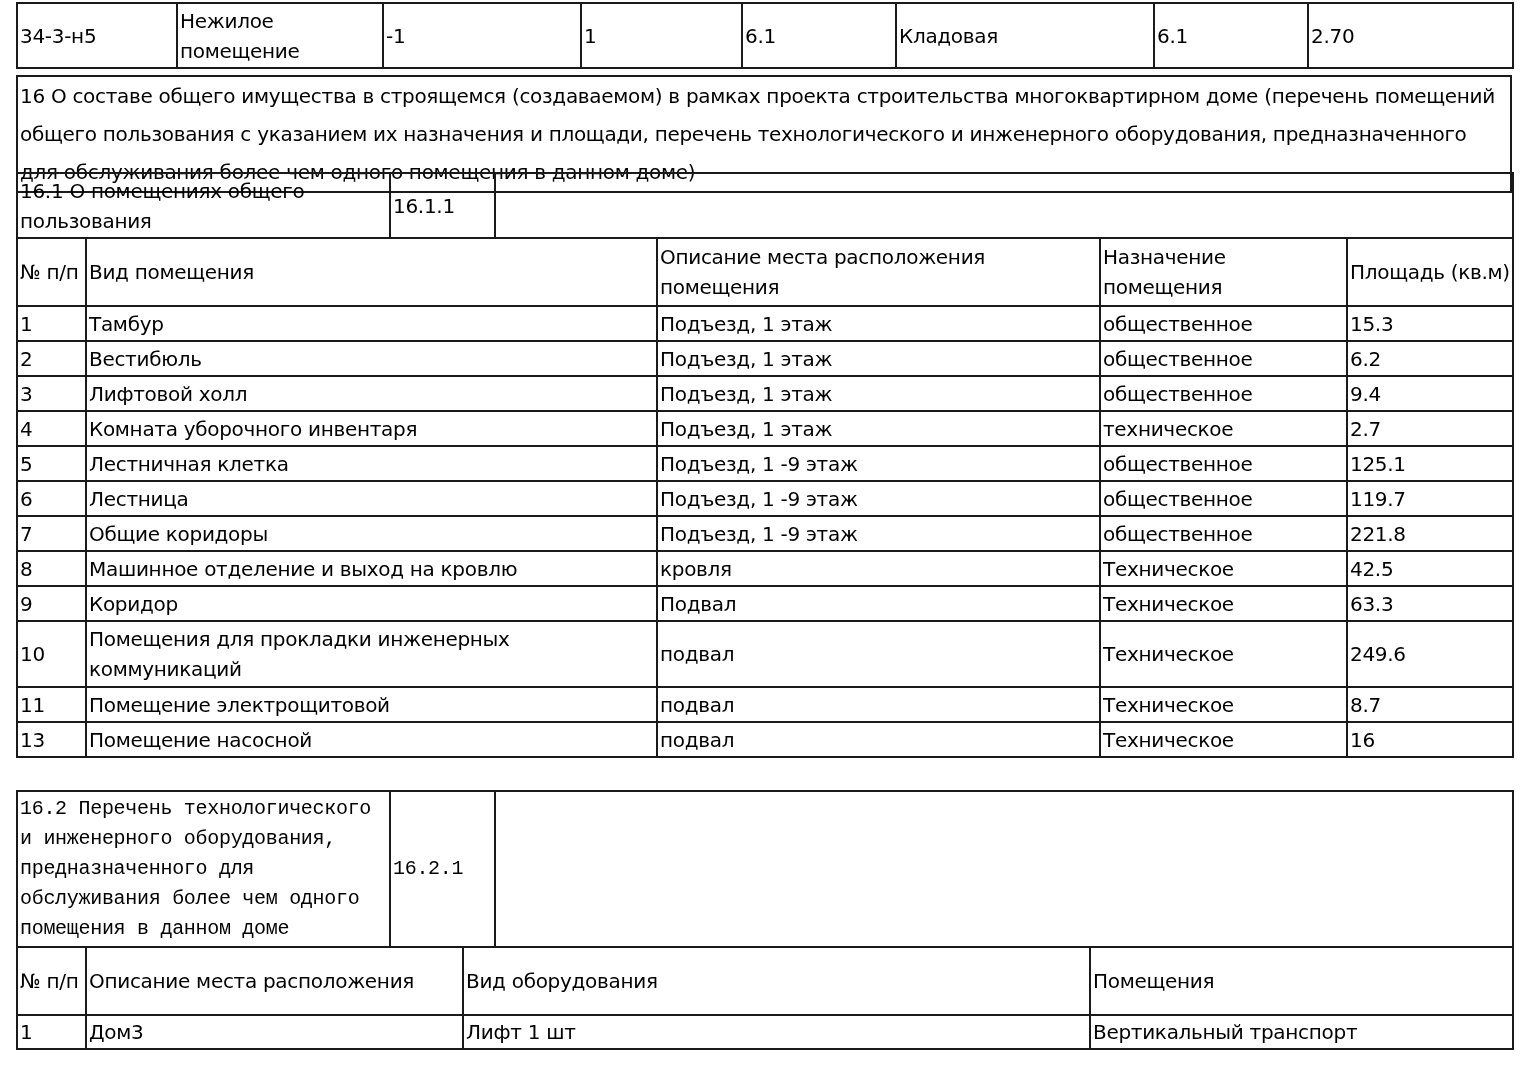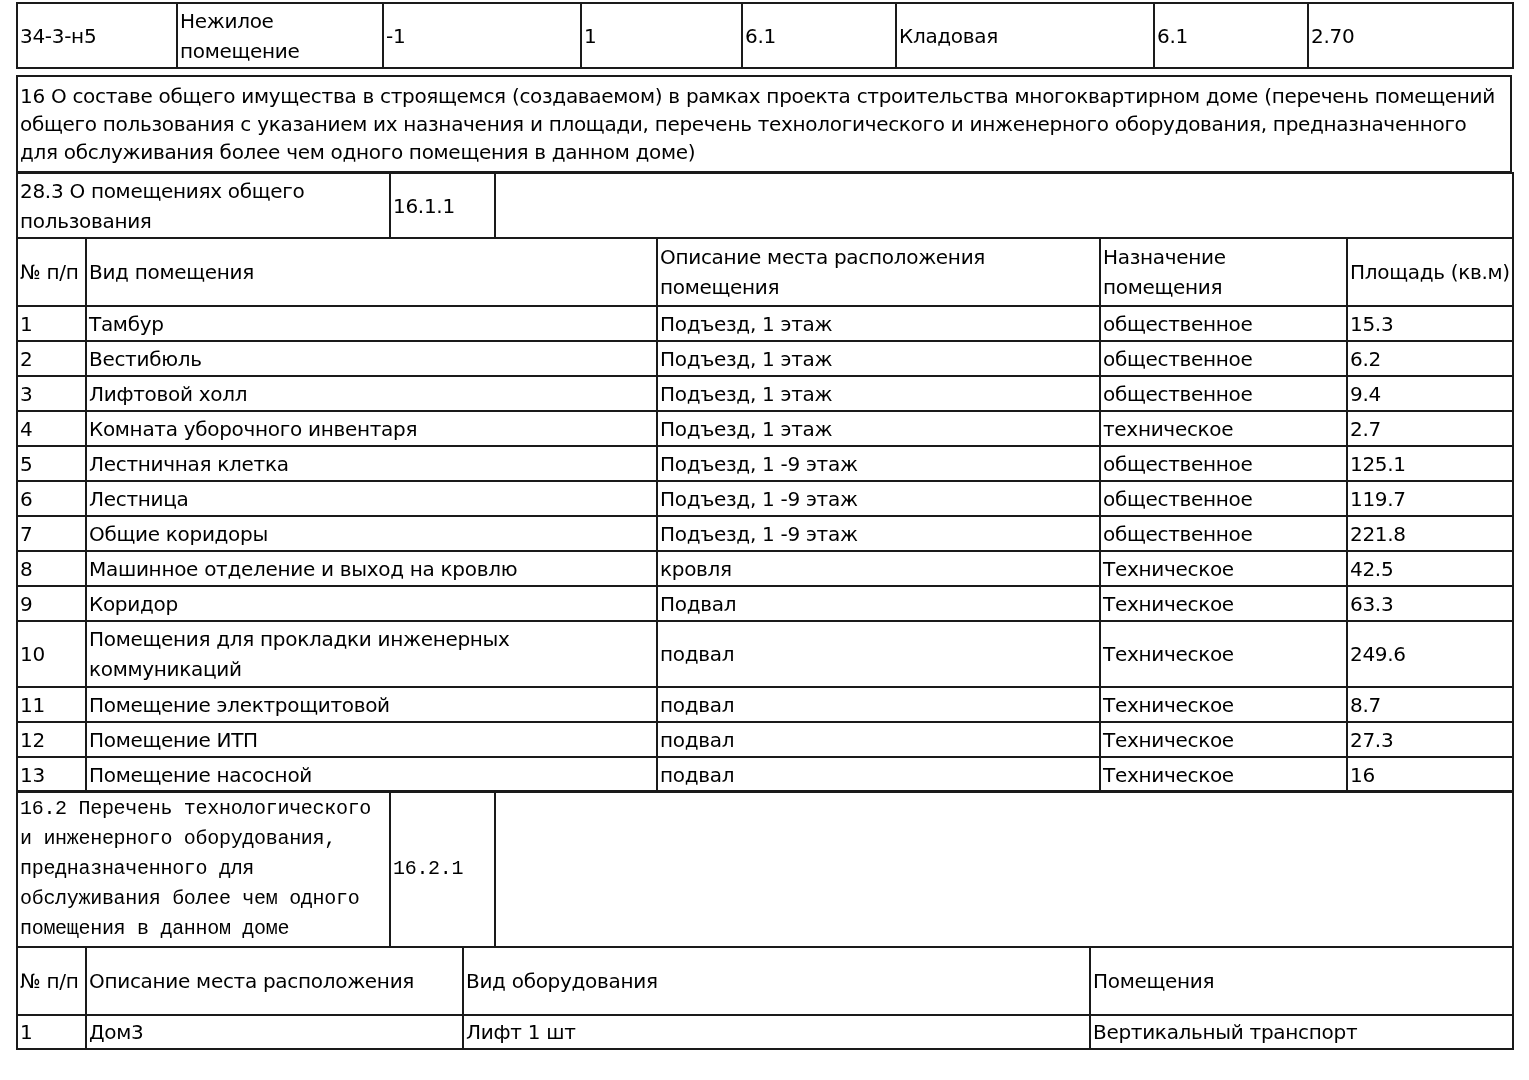--- a/index.html
+++ b/index.html
@@ -17,21 +17,21 @@
   .t-rooms { top: 237px; }
   .t-rooms tr.hdr { height: 68px; }
   .t-rooms tr.r { height: 35px; }
   .t-rooms tr.r2 { height: 66px; }
   .t-rooms td { line-height: 30px; }
   .t-162 { top: 790px; }
   .t-162 tr { height: 156px; font-family: Liberation Mono, monospace; }
   .t-equip { top: 946px; }
   .t-equip tr.hdr { height: 68px; }
   .t-equip tr.r { height: 34px; }
-  .t-sec16 td { line-height: 28px; padding-top: 0; }
+  .t-sec16 td { line-height: 38px; padding-top: 0; }
 </style>
 </head>
 <body>
 
 <table class="tbl t-top">
   <colgroup>
     <col style="width:160px">
       <col style="width:206px">
       <col style="width:198px">
       <col style="width:161px">
@@ -63,21 +63,21 @@
   </table>
 
 <table class="tbl t-161">
   <colgroup>
     <col style="width:373px">
       <col style="width:105px">
       <col style="width:1018px">
   </colgroup>
   <tbody>
       <tr>
-    <td>28.3 О помещениях общего пользования</td>
+    <td>16.1 О помещениях общего пользования</td>
     <td>16.1.1</td>
     <td></td>
   </tr>
 </tbody>
   </table>
 
 <table class="tbl t-rooms">
   <colgroup>
     <col style="width:69px">
       <col style="width:571px">
@@ -164,27 +164,20 @@
     <td>249.6</td>
   </tr>
   <tr class="r">
     <td>11</td>
     <td>Помещение электрощитовой</td>
     <td>подвал</td>
     <td>Техническое</td>
     <td>8.7</td>
   </tr>
   <tr class="r">
-    <td>12</td>
-    <td>Помещение ИТП</td>
-    <td>подвал</td>
-    <td>Техническое</td>
-    <td>27.3</td>
-  </tr>
-  <tr class="r">
     <td>13</td>
     <td>Помещение насосной</td>
     <td>подвал</td>
     <td>Техническое</td>
     <td>16</td>
   </tr>
 </tbody>
   </table>
 
 <table class="tbl t-162">

